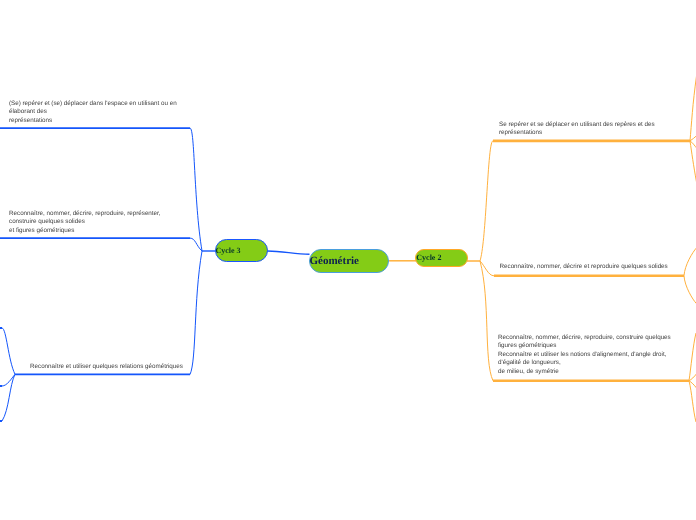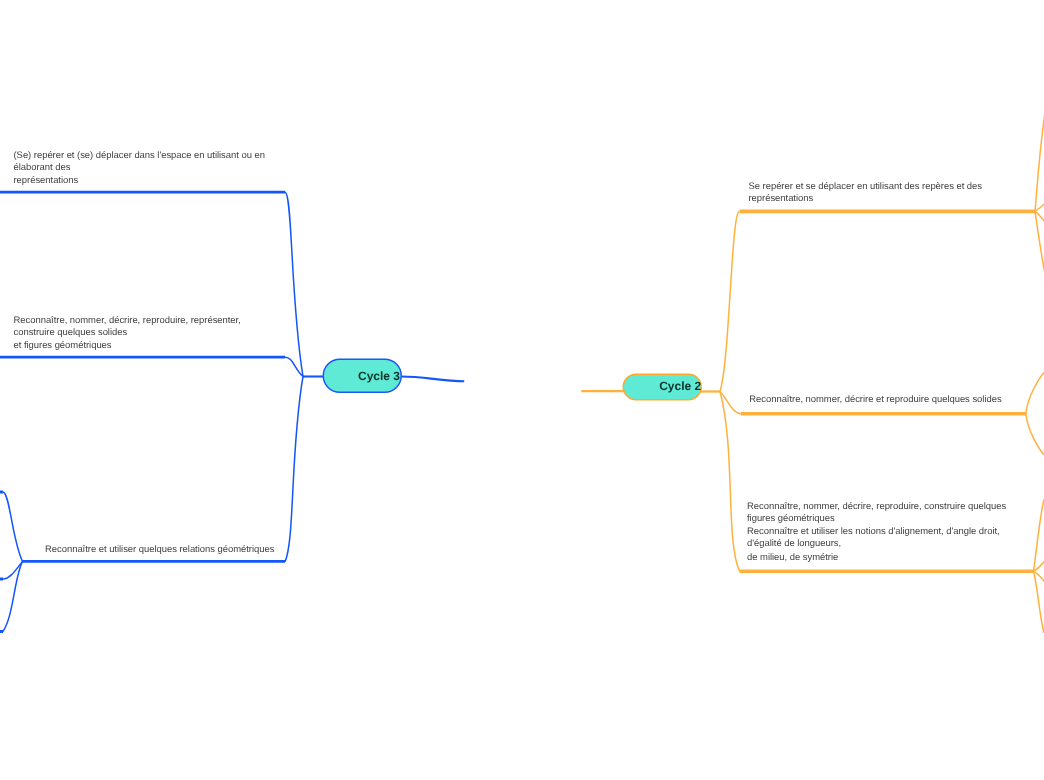--- a/index.html
+++ b/index.html
@@ -1,21 +1,21 @@
 <!DOCTYPE html>
 <html><head>
 <meta charset="utf-8">
 <style>
   html,body{margin:0;padding:0;background:#fff;}
   body{width:696px;height:520px;font-family:"Liberation Sans",sans-serif;overflow:hidden;-webkit-font-smoothing:antialiased;text-rendering:geometricPrecision;}
   #stage{position:relative;width:696px;height:520px;background:#fff;}
   #links{position:absolute;left:0;top:0;width:696px;height:520px;}
   .topic{position:absolute;color:#3f3f3f;font-size:6.3px;line-height:8.5px;white-space:pre;letter-spacing:-0.02px;}
-  .pill{position:absolute;box-sizing:border-box;display:flex;align-items:center;justify-content:flex-end;
-        border-radius:999px;background:#5eead4;font-weight:bold;}
+  .pill{position:absolute;box-sizing:border-box;display:flex;align-items:center;justify-content:flex-start;
+        border-radius:999px;background:#84cc16;font-weight:bold;font-family:Liberation Serif, serif;}
   #root-node{border:1.4px solid #4a9ede;color:#0d2051;font-size:11px;}
   .cyc{font-size:8px;}
   #cycle3-node{border:1.3px solid #1a56ff;color:#05342a;}
   #cycle2-node{border:1.3px solid #ffa827;color:#05342a;}
 </style>
 </head>
 <body>
 
 <div id="stage">
   <svg id="links" viewBox="0 0 696 520">
@@ -46,20 +46,23 @@
       <path d="M 690 140.9 C 692.5 142.5, 694.5 145.5, 697 148.5" stroke="#ffb13e" stroke-width="1" fill="none" stroke-linecap="butt" stroke-linejoin="round"></path>
       <path d="M 690 140.9 C 691.8 153, 693.4 165, 696.5 182" stroke="#ffb13e" stroke-width="1" fill="none" stroke-linecap="butt" stroke-linejoin="round"></path>
       <path d="M 684 275.8 C 684.7 265, 692.7 252, 696.4 248" stroke="#ffb13e" stroke-width="1" fill="none" stroke-linecap="butt" stroke-linejoin="round"></path>
       <path d="M 684 275.8 C 684.7 286.6, 692.7 299.6, 696.4 303.6" stroke="#ffb13e" stroke-width="1" fill="none" stroke-linecap="butt" stroke-linejoin="round"></path>
       <path d="M 689 380.8 C 690.8 369, 693 345, 696 333" stroke="#ffb13e" stroke-width="1" fill="none" stroke-linecap="butt" stroke-linejoin="round"></path>
       <path d="M 689 380.8 C 691.5 379.5, 694 377, 696.8 373.5" stroke="#ffb13e" stroke-width="1" fill="none" stroke-linecap="butt" stroke-linejoin="round"></path>
       <path d="M 689 380.8 C 691.5 382.2, 694 384.8, 696.8 388.3" stroke="#ffb13e" stroke-width="1" fill="none" stroke-linecap="butt" stroke-linejoin="round"></path>
       <path d="M 689 380.8 C 691.9 392.2, 692.9 410, 696 422" stroke="#ffb13e" stroke-width="1" fill="none" stroke-linecap="butt" stroke-linejoin="round"></path>
     </svg>
 
+  <div class="pill" id="root-node" style="left:308.5px;top:248.5px;width:80px;height:24px;">
+    <span>Géométrie</span>
+  </div>
 
   <div class="pill cyc" id="cycle3-node" style="left:214.5px;top:238.8px;width:53.2px;height:23.6px;">
     <span>Cycle 3</span>
   </div>
 
   <div class="pill cyc" id="cycle2-node" style="left:415.3px;top:248.8px;width:53.2px;height:18px;">
     <span>Cycle 2</span>
   </div>
 <div class="topic" style="left: 9px; top: 99.6px;">(Se) repérer et (se) déplacer dans l'espace en utilisant ou en
 élaborant des

